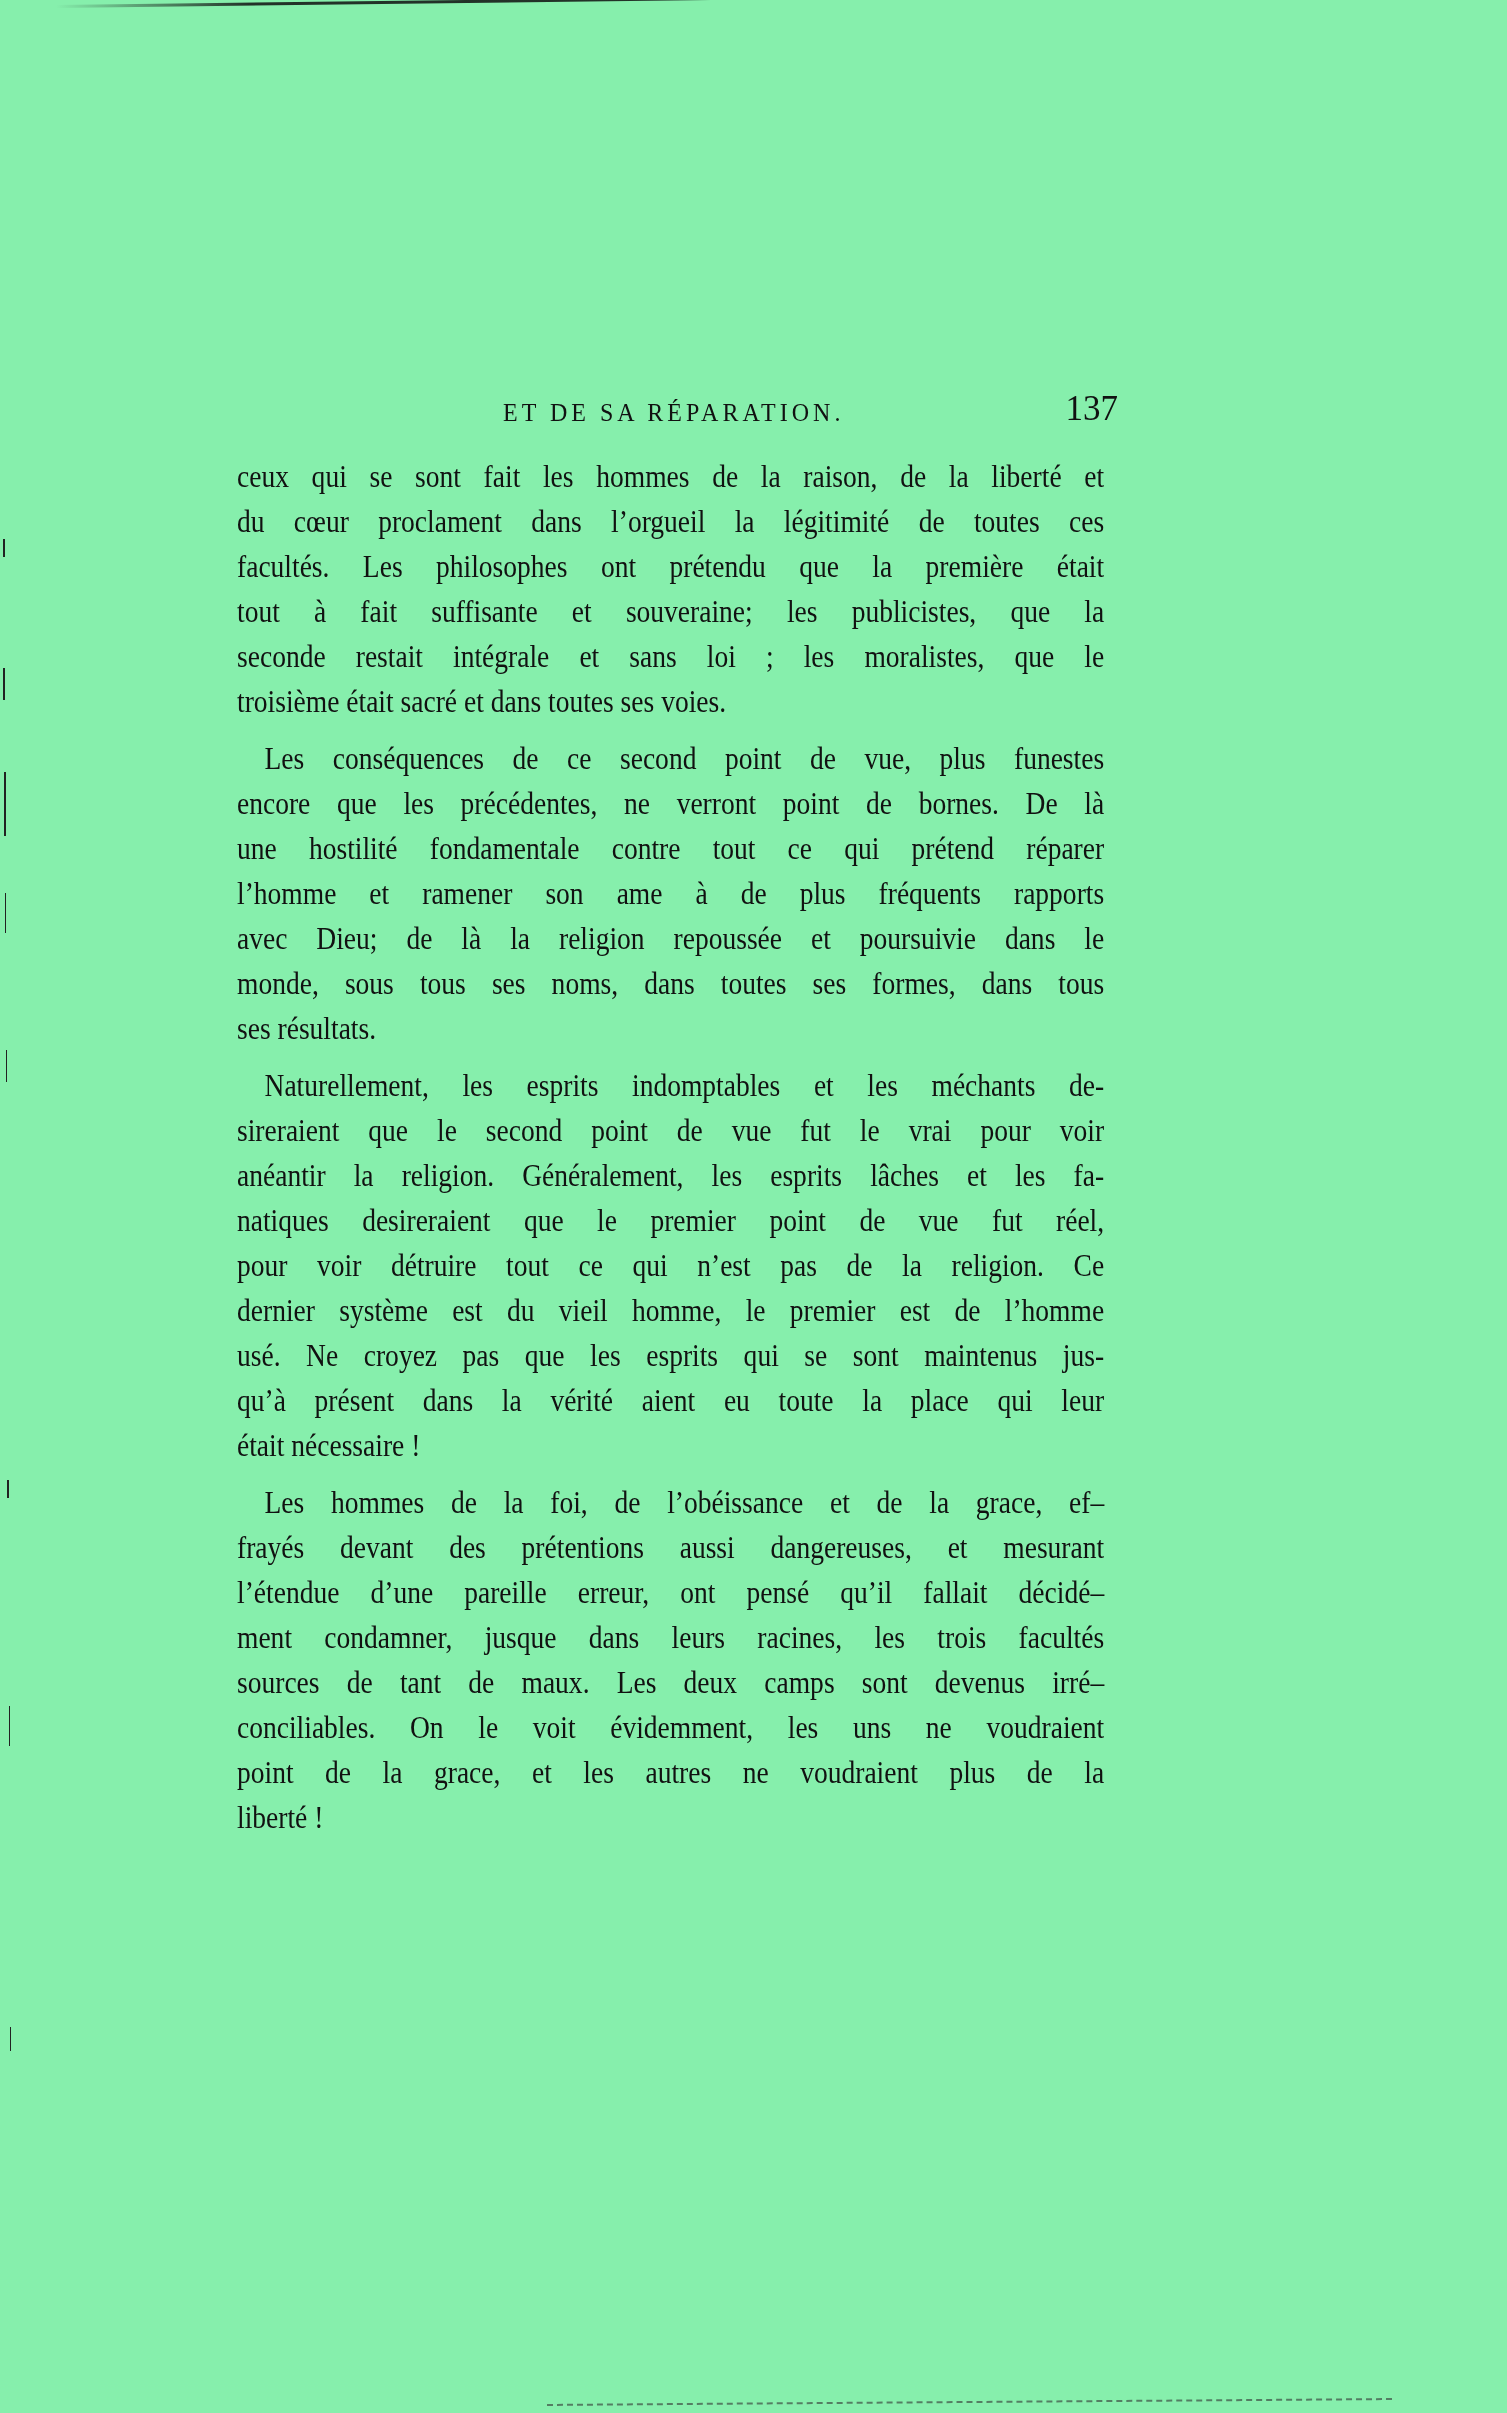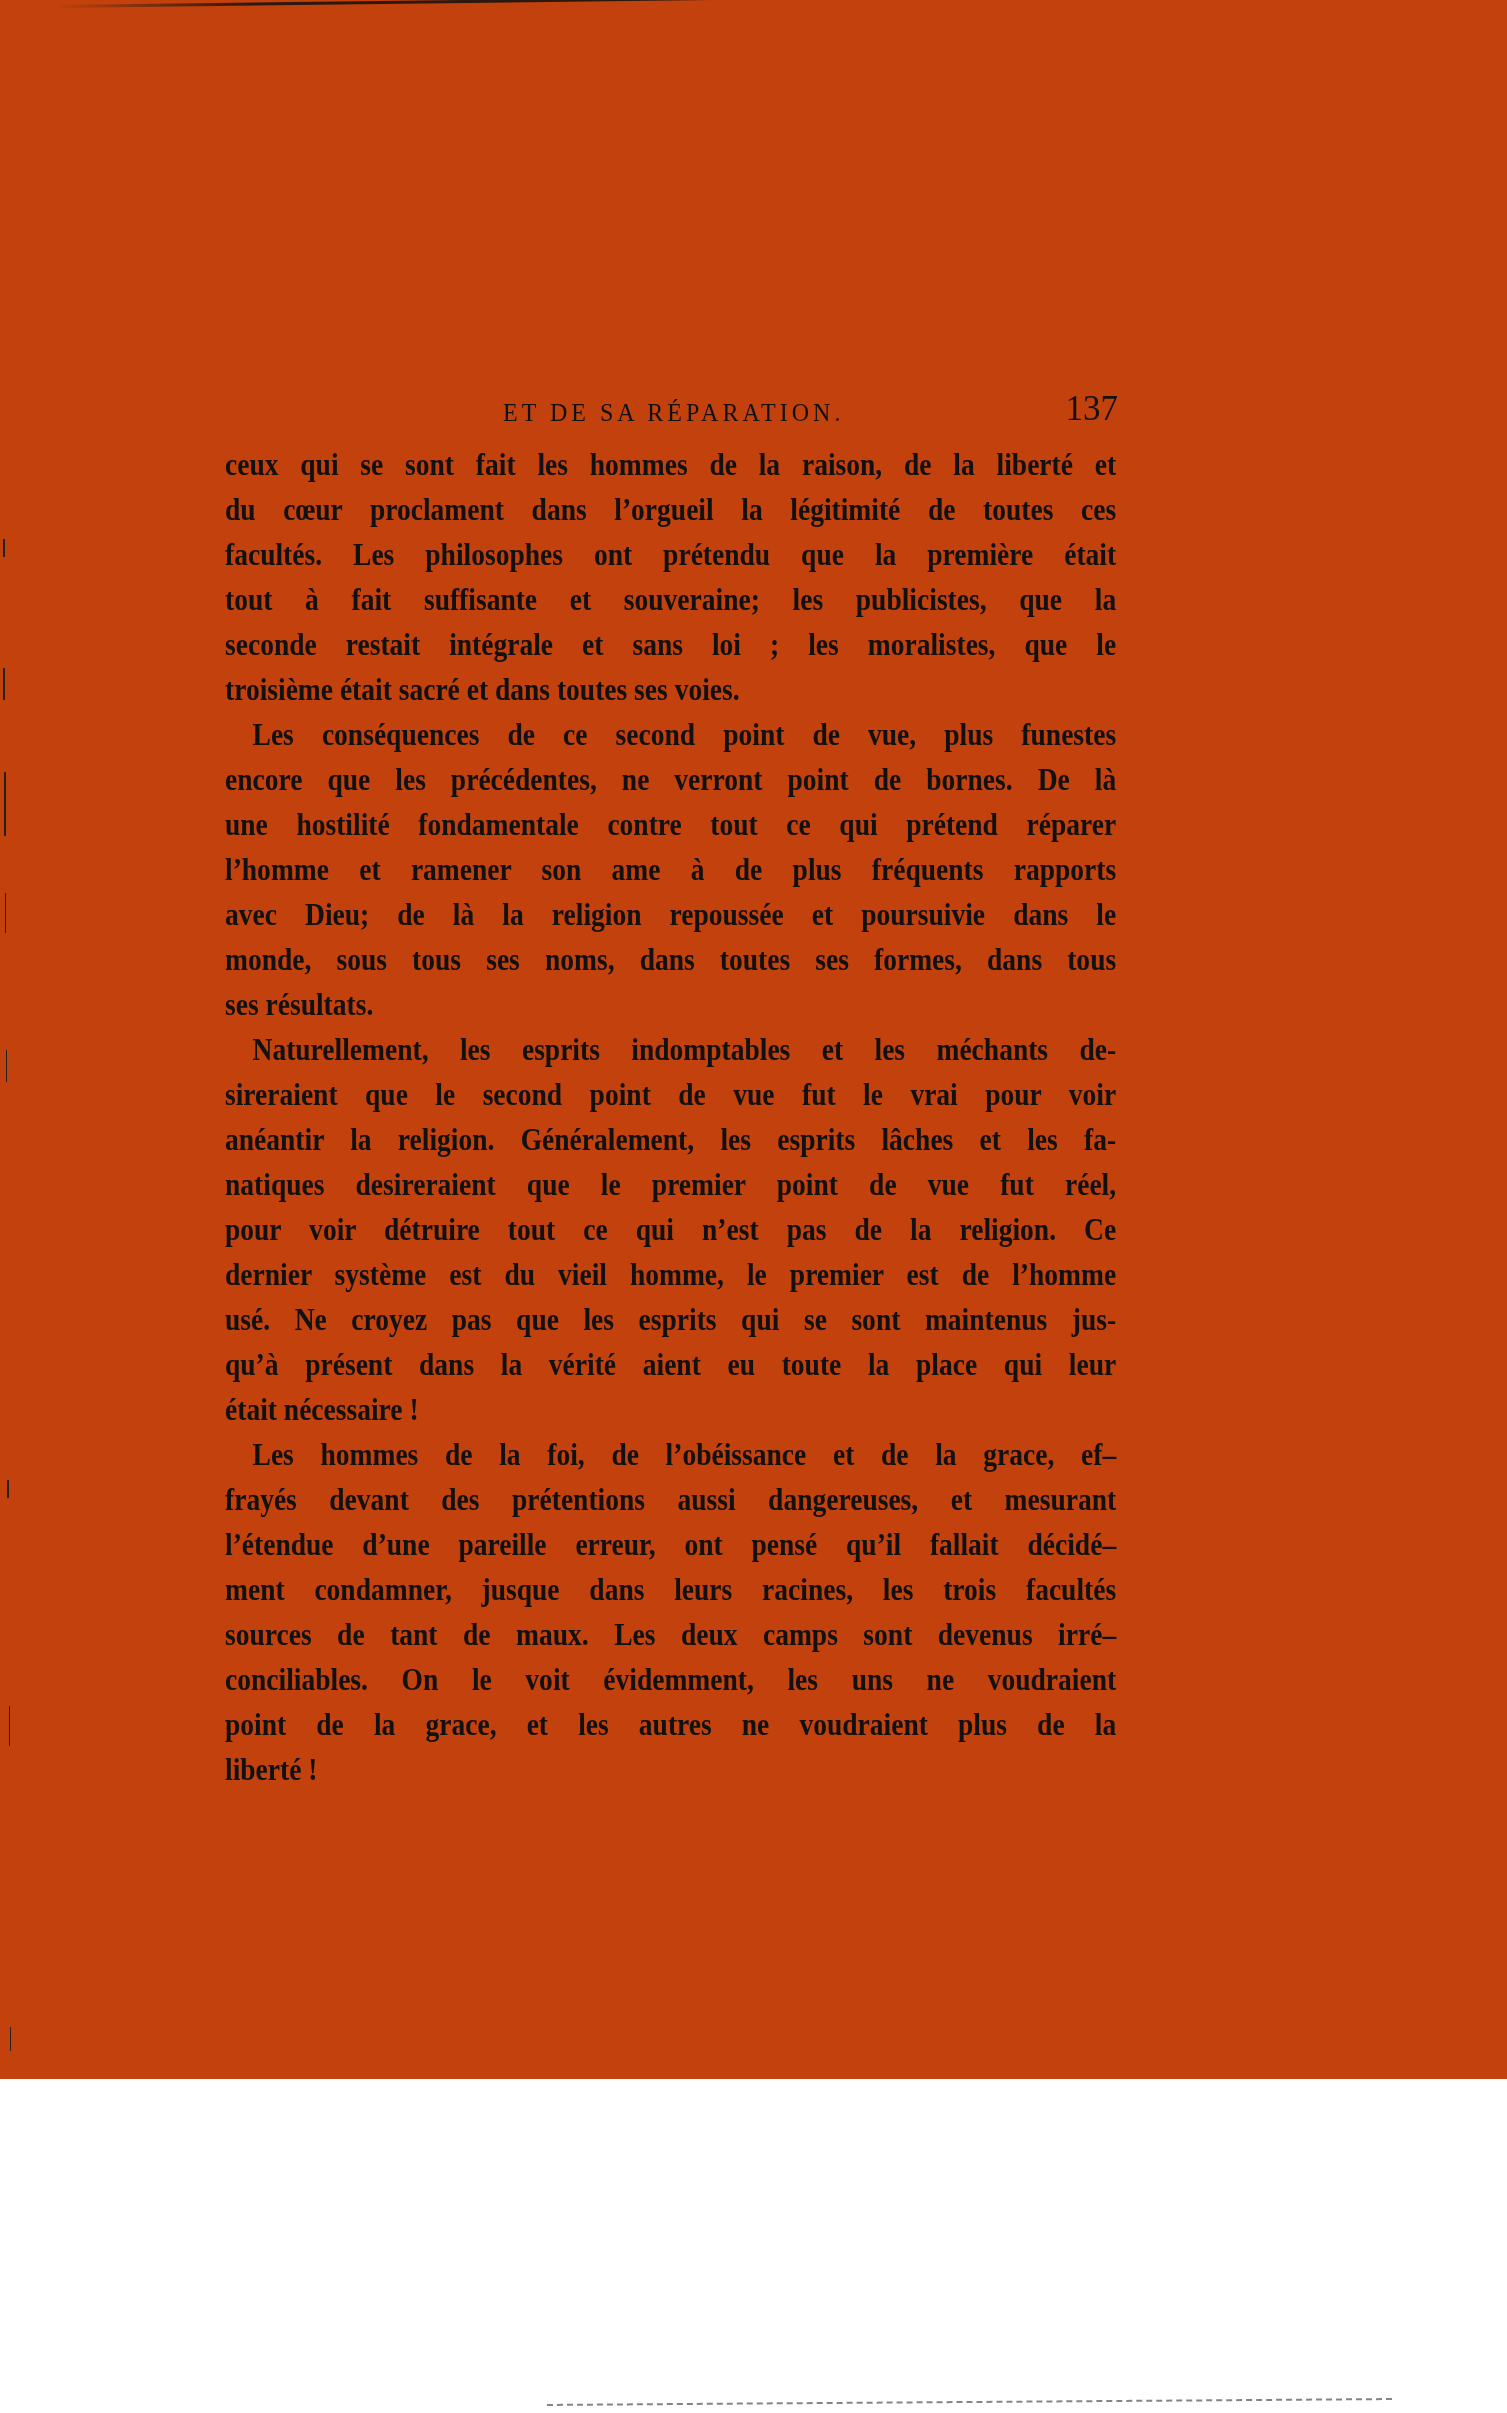--- a/index.html
+++ b/index.html
@@ -1,32 +1,32 @@
 <!DOCTYPE html>
 <html style="font-size:13px"><head>
 <meta charset="utf-8">
 <style>
   html, body { margin: 0; padding: 0; background: #ffffff; }
   body { width: 1508px; height: 2413px; position: relative; overflow: hidden; }
-  .page { position: absolute; left: 0; top: 0; width: 1508px; height: 2079px; background: #c2410c; }
+  .page { position: absolute; left: 0; top: 0; width: 1508px; height: 2413px; background: #86efac; }
   .scan-edge-top { position: absolute; left: 56px; top: 4.8px; width: 1287px; height: 3.2px;
     background: linear-gradient(90deg, transparent 0%, #111 15%, #111 85%, transparent 100%);
     transform: rotate(-0.7deg); transform-origin: left center; opacity: .85; }
   .scan-edge-bottom { position: absolute; left: 547px; top: 2401px; width: 845px; height: 0;
     border-top: 2.4px dashed #333; transform: rotate(-0.4deg); opacity: .6; }
   .margin-mark { position: absolute; width: 1.6px; background: #222; }
   .header { position: absolute; left: 225px; top: 394px; width: 893px; height: 40px;
     font-family: "Liberation Serif", "DejaVu Serif", serif; color: #111; }
   .running-title { position: absolute; left: 278px; top: 6.4px; font-size: 24px; letter-spacing: 4px;
     font-variant: small-caps; text-transform: uppercase; transform: scaleY(1.05); }
   .page-number { position: absolute; right: 0; top: -4.8px; font-size: 35px; }
   .body-text { position: absolute; left: 225px; top: 442px; width: 891px;
     font-family: "Liberation Serif", "DejaVu Serif", serif; font-size: 32px; line-height: 45px;
     color: #111; }
-  .para { margin: 0; text-align: justify; text-align-last: left; font-weight: bold; }
+  .para { margin: 12px; text-align: justify; text-align-last: left; }
   .line { display: block; white-space: nowrap; text-align: justify; text-align-last: justify;
     transform: scaleX(0.86); transform-origin: left center; width: 116.3%; }
   .line.last { text-align-last: left; }
   .indent { padding-left: 32px; width: calc(116.3% - 32px); }
 </style>
 </head>
 <body>
 
 <div class="page">
   <div class="scan-edge-top"></div>

